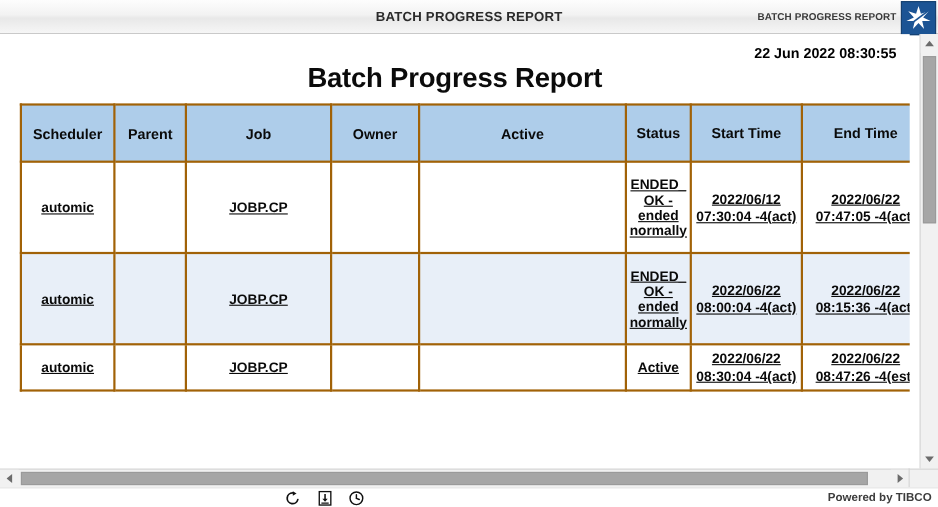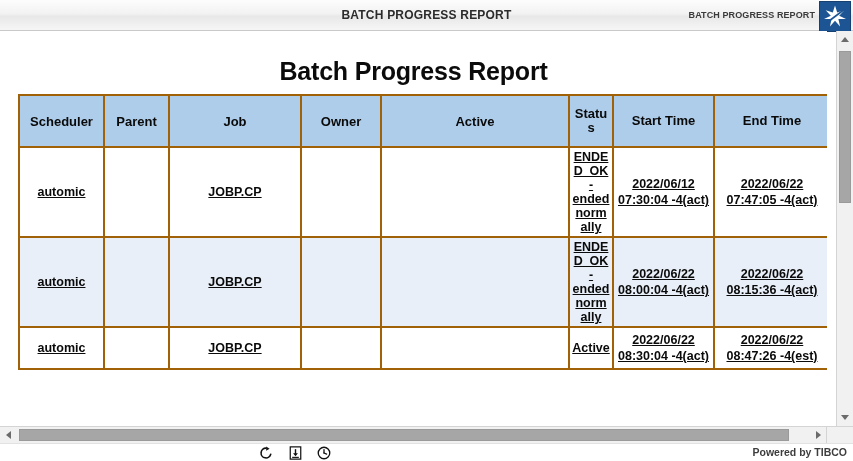--- a/index.html
+++ b/index.html
@@ -117,21 +117,21 @@
     font-size: 13px;
   }
   table.grid tbody td { background: #ffffff; text-decoration: underline; }
   table.grid tbody tr.alt td { background: #e8eff8; }
 
   .c-sched   { width: 85px; }
   .c-parent  { width: 65px; }
   .c-job     { width: 132px; }
   .c-owner   { width: 80px; }
   .c-cmd     { width: 188px; }
-  .c-status  { width: 44px; font-size: 11.5px; line-height: 14px; }
+  .c-status  { width: 59px; font-size: 11.5px; line-height: 14px; }
   .c-start   { width: 101px; font-size: 12px; line-height: 16px; }
   .c-end     { width: 116px;  font-size: 12px; line-height: 16px; margin-top: 44px; }
 
   tr.r-tall td { height: 83px; }
   tr.r-short td { height: 42px; }
 
   
   .vscroll {
     position: absolute;
     right: 0; top: 31px;
@@ -243,20 +243,21 @@
         </g>
         <g stroke="#1c5494" stroke-width="1.6" fill="none">
           <line x1="5" y1="22" x2="25" y2="7"></line>
         </g>
       </svg>
     </div>
   </div>
 
   <div class="report">
 
+    <div class="timestamp">22 Jun 2022 08:30:55</div>
     <div class="report-title">Batch Progress Report</div>
 
     <table class="grid">
       <colgroup>
         <col class="c-sched">
           <col class="c-parent">
           <col class="c-job">
           <col class="c-owner">
         <col class="c-cmd">
           <col class="c-status">

